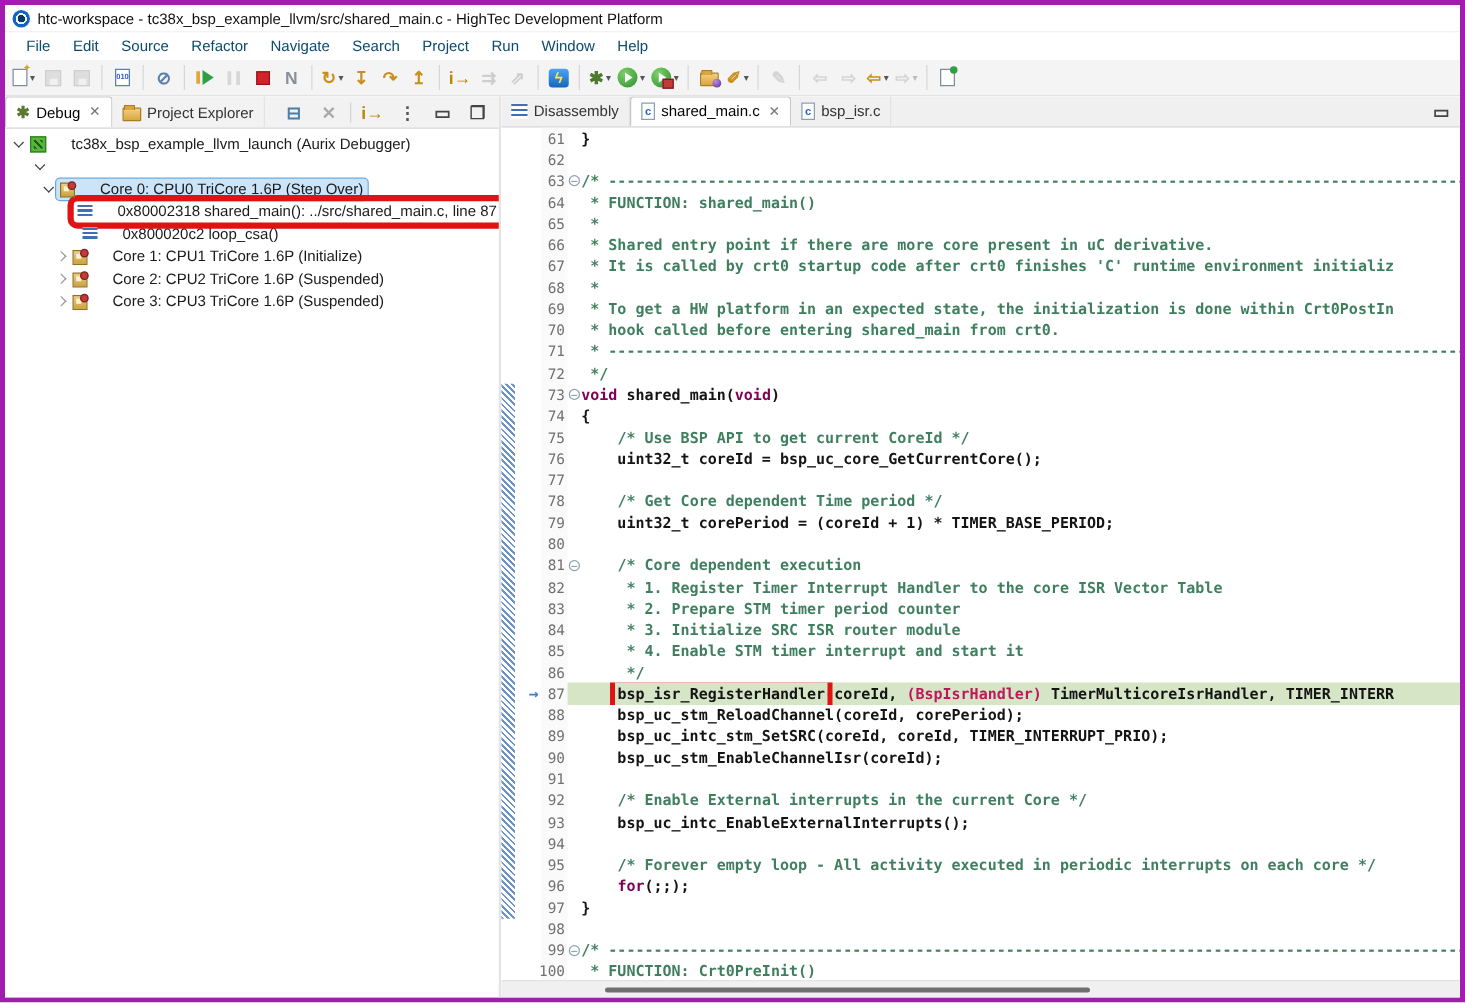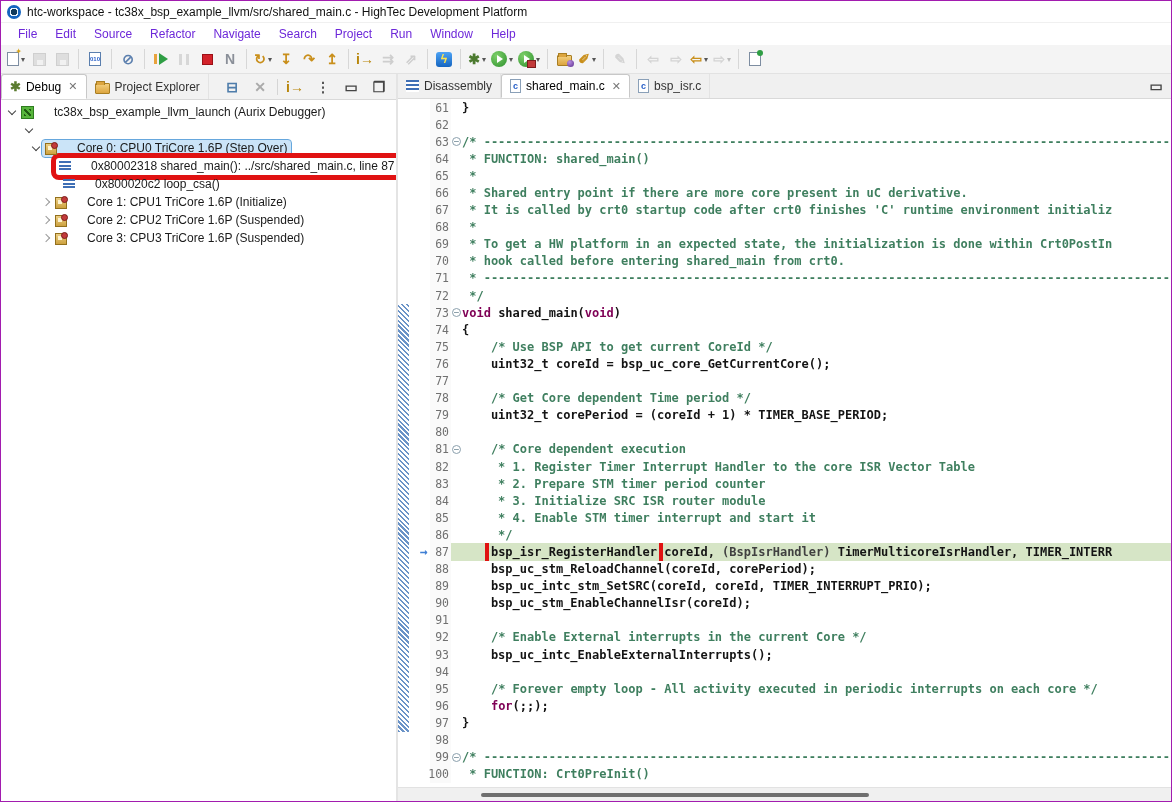--- a/index.html
+++ b/index.html
@@ -1,27 +1,27 @@
 <!DOCTYPE html>
 <html><head>
 <meta charset="utf-8">
 <style>
   * { margin:0; padding:0; box-sizing:border-box; }
   html,body { width:1172px; height:802px; overflow:hidden; background:#fff;
     font-family:"Liberation Sans", sans-serif; font-size:12px; color:#1a1a1a; }
-  .window { position:relative; width:1172px; height:802px; border:1px solid #a21caf; background:#fff; overflow:hidden; }
+  .window { position:relative; width:1172px; height:802px; border:4px solid #a21caf; background:#fff; overflow:hidden; }
 
   
   .titlebar { height:22px; background:#fff; display:flex; align-items:center; padding:0 6px; gap:6px; border-bottom:1px solid #f0f0f0;}
   .app-logo { width:14px; height:14px; border-radius:50%; background:radial-gradient(circle at 50% 50%, #103a5c 0 3px, #e8f2fb 3px 4.5px, #1565c0 4.5px 7px); flex:0 0 auto;}
   .title-text { font-size:12px; color:#111; white-space:nowrap; }
 
   
   .menubar { height:22px; background:#fff; display:flex; align-items:center; padding-left:8px; }
-  .menu-item { padding:2px 9px; color:#6d28d9; cursor:default; }
+  .menu-item { padding:2px 9px; color:#0c4a6e; cursor:default; }
 
   
   .toolbar { height:29px; background:#f4f4f4; border-bottom:1px solid #e2e2e2; display:flex; align-items:center; padding:0 4px; gap:1px; }
   .tool { height:24px; min-width:22px; display:inline-flex; align-items:center; justify-content:center; gap:1px; border-radius:3px; padding:0 2px; }
   .tool.disabled { opacity:.35; filter:grayscale(1); }
   .tool .glyph { font-size:14px; line-height:1; font-weight:bold; }
   .dd { font-size:8px; color:#555; margin-left:1px; }
   .tsep { width:1px; height:20px; background:#d7d7d7; margin:0 4px; flex:0 0 auto; }
 
   
@@ -102,21 +102,21 @@
   .cl-ann .ip { color:#3f7fd4; font-weight:bold; font-size:13px; line-height:1;}
   .cl-num { width:21px; flex:0 0 auto; text-align:right; color:#707070; font-size:11.5px; padding-right:2px; background:#fafafa; height:100%; display:flex; align-items:center; justify-content:flex-end;}
   .cl-rest { flex:1; display:flex; align-items:center; height:100%; overflow:hidden; }
   .cl-rest.current { background:#d6e5c6; }
   .cl-fold { width:11px; flex:0 0 auto; display:inline-flex; justify-content:center; }
   .foldm { width:9px; height:9px; border:1px solid #8ba0ad; border-radius:50%; background:#fff; color:#4a6a7a; font-size:8px; line-height:7px; text-align:center; }
   .cl-text { white-space:pre; font-weight:bold; }
   .seg-d { color:#141414; }
   .seg-c { color:#3f7f5f; }
   .seg-k { color:#7f0055; }
-  .seg-t { color:#404040; }
+  .seg-t { color:#be185d; }
   .seg-box { outline:4px solid #e01212; outline-offset:2px; }
 
   
   .hscroll { height:14px; background:#f0f0f0; border-top:1px solid #e2e2e2; position:relative; margin-top:auto;}
   .hthumb { position:absolute; left:83px; width:388px; top:5px; height:4px; background:#6f6f6f; border-radius:2px; }
 </style>
 </head>
 <body>
 
 <div class="window">

